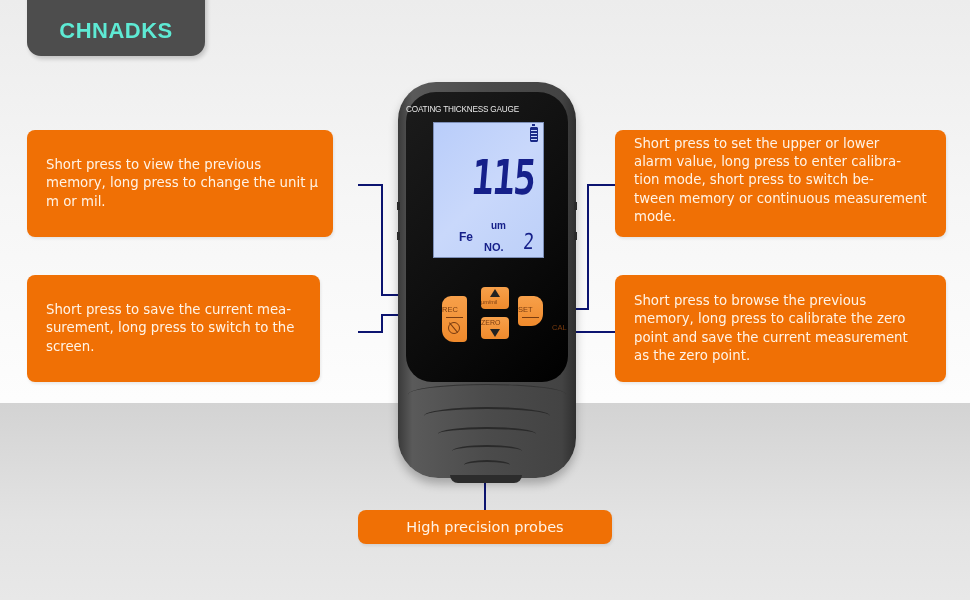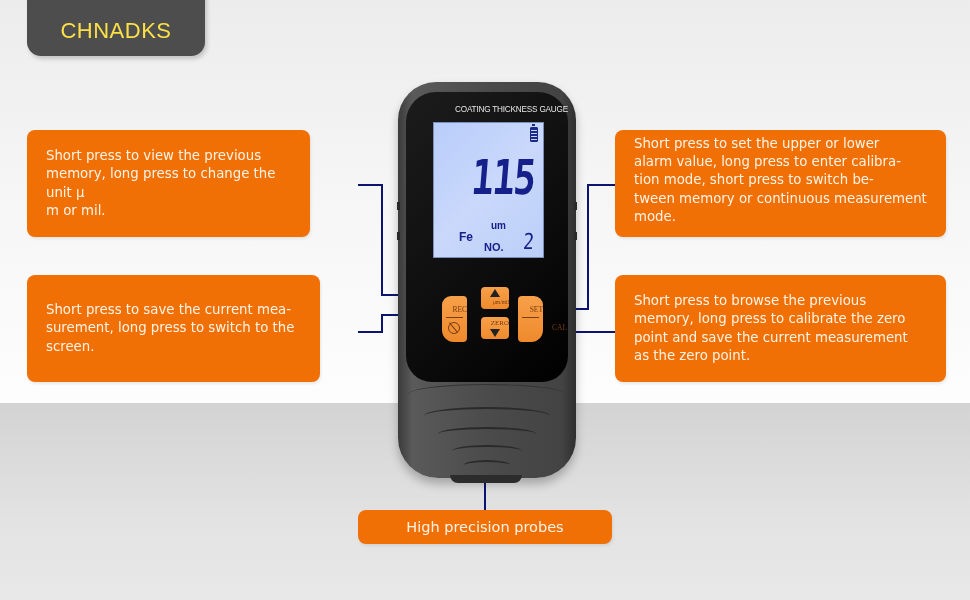--- a/index.html
+++ b/index.html
@@ -13,53 +13,53 @@
     background: linear-gradient(to bottom, #d3d3d3 0%, #e3e3e3 60%, #e8e8e8 100%);
   }
   .brand {
     position: absolute; left: 27px; top: -12px; width: 178px; height: 68px;
     background: #4d4d4d; border-radius: 0 0 14px 14px;
     box-shadow: 2px 3px 4px rgba(0,0,0,0.18);
     display: flex; align-items: flex-end; justify-content: center;
     padding-bottom: 12px; box-sizing: border-box;
   }
   .brand span {
-    color: #fde047; font-family: "Liberation Sans", sans-serif; font-weight: normal;
+    color: #5eead4; font-family: "Liberation Sans", sans-serif; font-weight: bold;
     font-size: 22px; letter-spacing: 0.5px;
   }
   .callout {
     position: absolute; background: #f07005; border-radius: 8px;
     color: #fff3e6; font-family: "DejaVu Sans", sans-serif; font-size: 13.3px;
     line-height: 18.3px; box-sizing: border-box; padding-left: 19px; padding-right: 8px;
     display: flex; align-items: center;
     box-shadow: 1px 2px 3px rgba(0,0,0,0.08);
   }
   .callout p { margin: 0; white-space: pre-line; }
-  .c1 { left: 27px; top: 130px; width: 283px; height: 107px; }
+  .c1 { left: 27px; top: 130px; width: 306px; height: 107px; }
   .c2 { left: 27px; top: 275px; width: 293px; height: 107px; }
   .c3 { left: 615px; top: 130px; width: 331px; height: 107px; padding-left: 19px; padding-bottom: 6px; }
   .c4 { left: 615px; top: 275px; width: 331px; height: 107px; padding-left: 19px; }
   .c5 { left: 358px; top: 510px; width: 254px; height: 34px; justify-content: center; padding: 0; font-size: 14.5px; }
 
   .line { position: absolute; background: #0c1470; }
 
   
   .device {
     position: absolute; left: 398px; top: 82px; width: 178px; height: 396px;
     background: linear-gradient(to right, #3a3a3a 0%, #5a5a5a 8%, #4b4b4b 50%, #434343 92%, #2f2f2f 100%);
     border-radius: 38px 38px 40px 40px;
     box-shadow: 0 6px 10px rgba(0,0,0,0.25);
   }
   .face {
     position: absolute; left: 8px; top: 10px; width: 162px; height: 290px;
     background: linear-gradient(135deg, #1c1c1c 0%, #0c0c0c 60%, #000 100%);
     border-radius: 30px 30px 26px 26px;
   }
   .gauge-title {
-    position: absolute; left: 0; right: 0; top: 13px; text-align: right;
+    position: absolute; left: 0; right: 0; top: 13px; text-align: left;
     color: #e8e8e8; font-family: "Liberation Sans", sans-serif; font-size: 8.2px; letter-spacing: -0.2px;
   }
   .lcd {
     position: absolute; left: 27px; top: 30px; width: 109px; height: 134px;
     background: linear-gradient(135deg, #b9cdfa 0%, #c9d8fb 50%, #bccff8 100%);
     border: 1px solid #7d8fb8;
   }
   .battery {
     position: absolute; right: 5px; top: 4px; width: 8px; height: 15px;
     border: 1.5px solid #1a2a88; border-radius: 1px; box-sizing: border-box;
@@ -73,25 +73,25 @@
     color: #16208a; font-family: "DejaVu Sans Mono", monospace; font-size: 48px; font-weight: bold;
     transform: scaleX(0.78) skewX(-6deg); transform-origin: right center; letter-spacing: -2px;
   }
   .material { position: absolute; left: 25px; top: 97px; color: #16208a; font-family: "Liberation Sans", sans-serif; font-weight: bold; font-size: 12px; margin-top: 10px; }
   .unit { position: absolute; left: 57px; top: 97px; color: #16208a; font-family: "Liberation Sans", sans-serif; font-weight: bold; font-size: 10px; }
   .no-label { position: absolute; left: 50px; top: 118px; color: #16208a; font-family: "Liberation Sans", sans-serif; font-weight: bold; font-size: 11px; }
   .no-value { position: absolute; left: 88px; top: 106px; color: #16208a; font-family: "DejaVu Sans Mono", monospace; font-size: 22px; transform: scaleX(0.8) skewX(-6deg); }
 
   .btn {
     position: absolute; background: linear-gradient(to bottom, #f7a04a, #ef8a2c);
-    color: #7a3c10; font-family: Liberation Serif, serif; font-size: 7.5px; text-align: right;
+    color: #7a3c10; font-family: Liberation Sans, sans-serif; font-size: 7.5px; text-align: left;
     box-sizing: border-box;
   }
   .btn-rec { left: 36px; top: 204px; width: 25px; height: 46px; border-radius: 9px 4px 4px 12px; }
-  .btn-set { left: 112px; top: 204px; width: 25px; height: 46px; border-radius: 4px 9px 12px 4px; }
+  .btn-set { left: 112px; top: 204px; width: 25px; height: 30px; border-radius: 4px 9px 12px 4px; }
   .btn-up { left: 75px; top: 195px; width: 28px; height: 22px; border-radius: 4px; }
   .btn-zero { left: 75px; top: 225px; width: 28px; height: 22px; border-radius: 4px; }
   .btn .top { position: absolute; left: 0; right: 0; top: 9px; }
   .btn .bot { position: absolute; left: 0; right: 0; top: 27px; padding-left: 34px; }
   .btn .divider { position: absolute; left: 4px; right: 4px; top: 21px; height: 1px; background: #7a3c10; }
   .power-icon {
     position: absolute; left: 6px; top: 26px; width: 10px; height: 10px; border: 1.2px solid #7a3c10; border-radius: 50%;
   }
   .power-icon::after { content: ""; position: absolute; left: 4px; top: -2px; width: 1.3px; height: 13px; background: #7a3c10; transform: rotate(-40deg); }
   .tri-up { position: absolute; left: 9px; top: 2px; width: 0; height: 0; border-left: 5px solid transparent; border-right: 5px solid transparent; border-bottom: 8px solid #222; }

